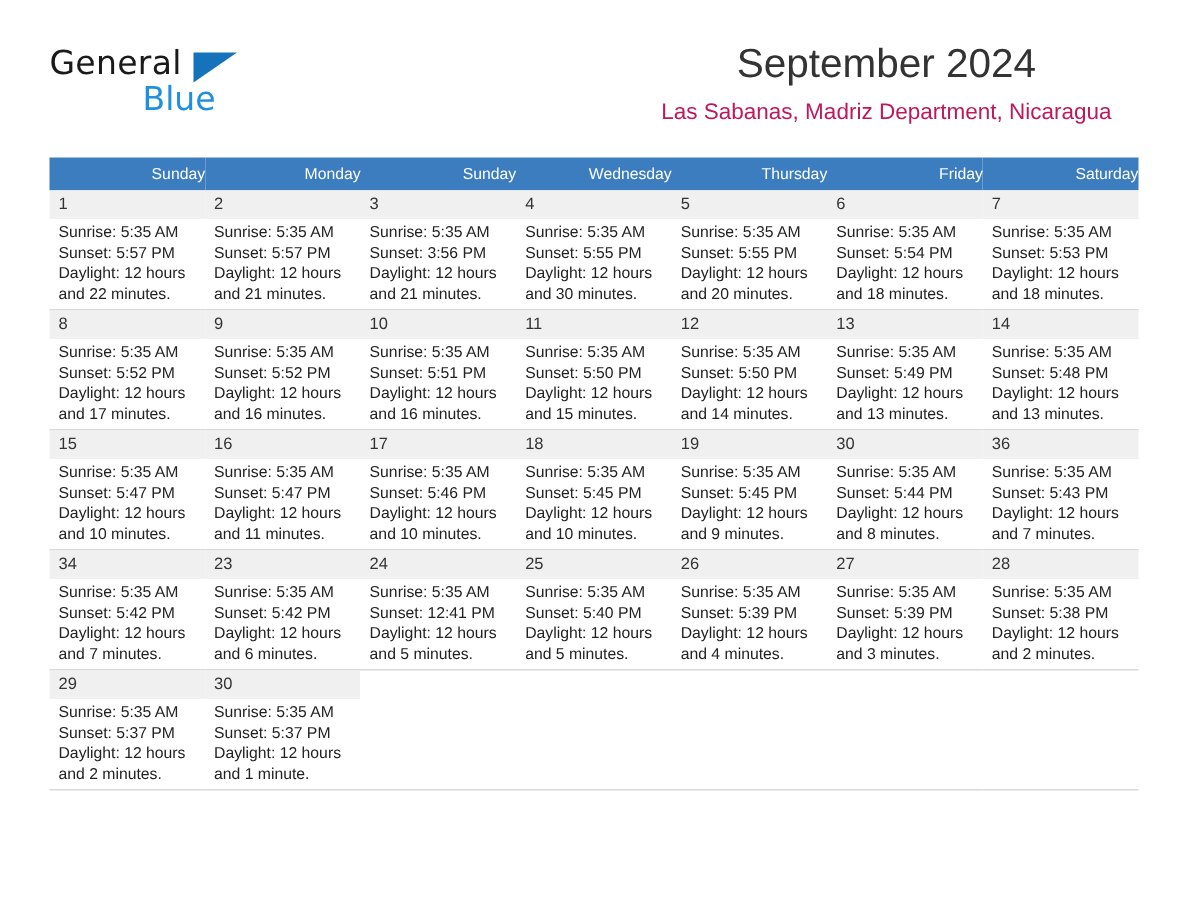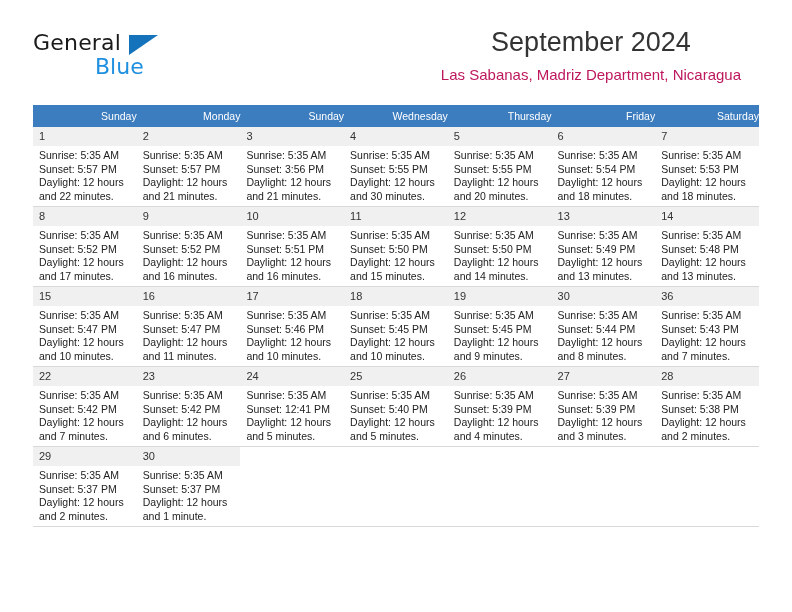--- a/index.html
+++ b/index.html
@@ -408,21 +408,21 @@
                 <div>Daylight: 12 hours</div>
                 <div>and 7 minutes.</div>
               </div>
             </div>
           </td>
       </tr>
 
       <tr>
         <td>
             <div class="cell-inner">
-              <span class="daynum">22</span>
+              <span class="daynum">34</span>
               <div class="details">
                 <div>Sunrise: 5:35 AM</div>
                 <div>Sunset: 5:42 PM</div>
                 <div>Daylight: 12 hours</div>
                 <div>and 7 minutes.</div>
               </div>
             </div>
           </td>
         <td>
             <div class="cell-inner">

